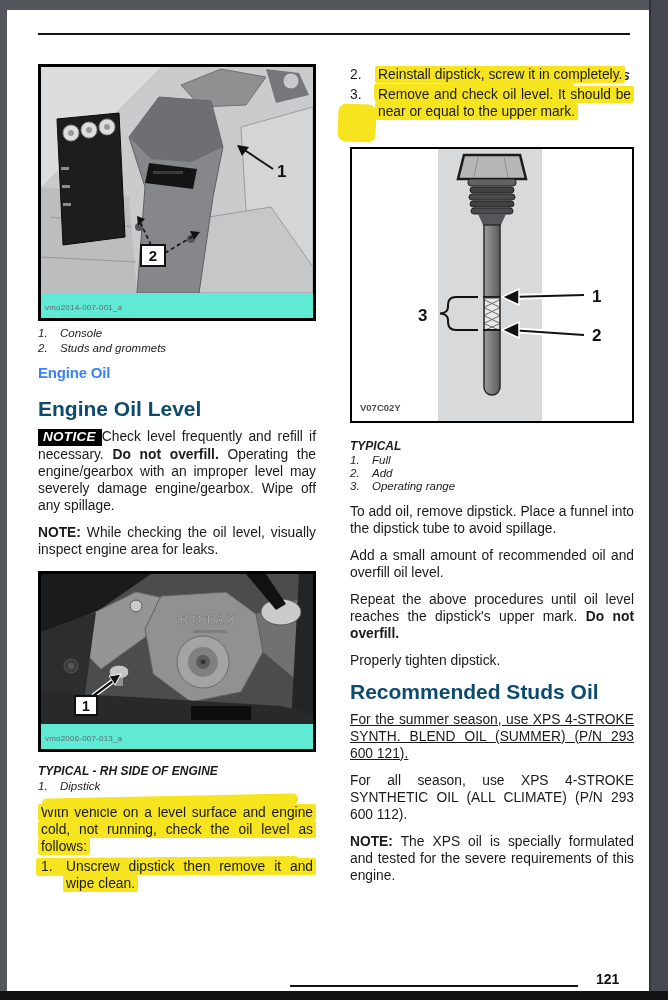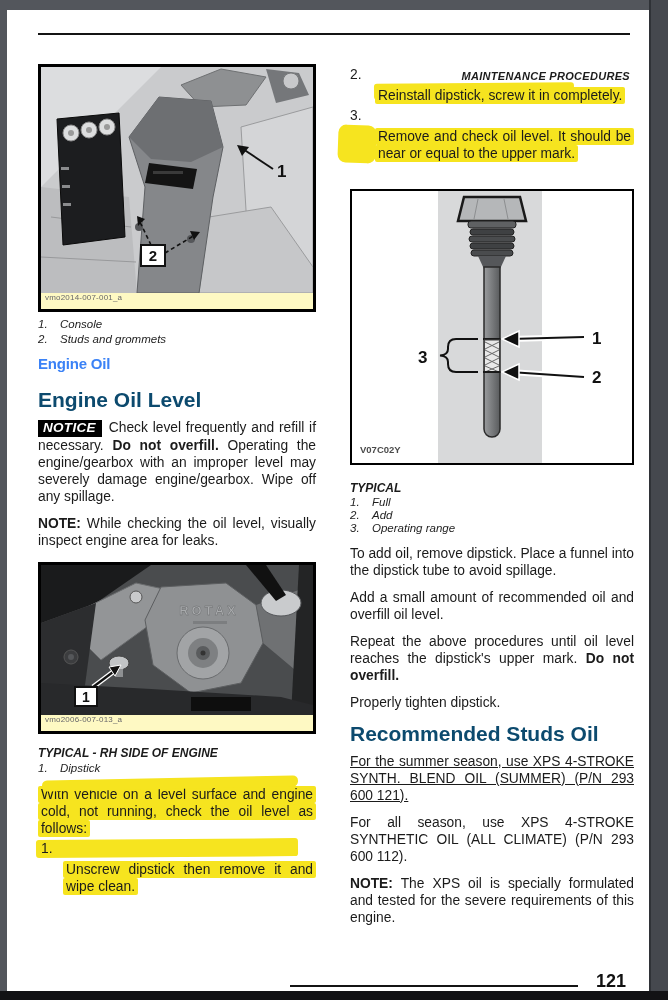--- a/index.html
+++ b/index.html
@@ -17,59 +17,59 @@
   .header-rule { position:absolute; left:38px; top:33px; width:592px; height:2px; background:#141414; }
   .header-title { position:absolute; left:38px; top:38px; width:592px; text-align:right;
                   font-style:italic; font-weight:bold; font-size:11px; letter-spacing:.3px; color:#1c1c1c;margin-top:32px; }
 
   .col { position:absolute; }
   .col-left { left:38px; top:64px; width:278px; }
   .col-right { left:350px; top:66px; width:284px; }
 
   .fig { border:3px solid #000; background:#fff; }
   .fig svg { display:block; }
-  .figcap { height:16px; background:#fef9c3; font-size:8px; color:#67676a; padding:0 0 0 4px; letter-spacing:.2px; }
+  .figcap { height:25px; background:#5eead4; font-size:8px; color:#67676a; padding:10px 0 0 4px; letter-spacing:.2px; }
   .fig3 { margin-top:26px; border-width:2.5px; }
   .fig2 { margin-top:13px; }
 
   .legend { margin-top:5px; }
   .legend-title { font-size:12px; font-weight:bold; font-style:italic; line-height:15px; }
   .lrow { display:flex; font-style:italic; font-size:11.5px; line-height:14.5px; color:#1d1d1d; }
   .lrow3 { line-height:13px; }
   .lnum { flex:none; width:22px; }
 
   h1 { margin-top:6px; font-size:15px; line-height:24px; letter-spacing:-.2px; color:#3b82f6; }
   h2 { margin-top:15px; font-size:21px; line-height:18px; color:#0c4a6e; }
   .h2b { margin-top:14px; }
 
   .body { font-size:13.8px; line-height:17px; text-align:justify; }
   p.body { margin-top:10px; }
   .mt12 { margin-top:12px; }
   .mt9 { margin-top:9px; }
   .mt8 { margin-top:8px;text-decoration:underline; }
 
   .notice-tag { display:inline-block; background:#000; color:#fff; font-weight:bold; font-style:italic;
-                font-size:13.5px; line-height:16px; padding:0 6px 1px 5px; margin-right:7px; letter-spacing:.3px; }
+                font-size:13.5px; line-height:16px; padding:0 6px 1px 5px; letter-spacing:.3px; }
 
   .step { display:flex; position:relative; font-size:13.8px; line-height:17.5px; }
   .step-num { flex:none; width:25px; position:relative; z-index:1; }
-  .step-text { flex:1; text-align:justify; position:relative; z-index:1;margin-top:21px; }
+  .step-text { flex:1; text-align:justify; position:relative; z-index:1; }
 
   .hl { background:#f6e41f; padding:1px 3px; border-radius:2px;
         -webkit-box-decoration-break:clone; box-decoration-break:clone; }
   .swash { position:absolute; background:#f6e41f; z-index:0; }
   .intro-para { position:relative; margin-top:13px; }
   .swash-top { left:4px; top:-8px; width:256px; height:11px; transform:rotate(-1.2deg); border-radius:5px; }
   .step1 { margin-top:3px; }
   .swash-s1 { left:-2px; top:-1px; width:262px; height:18px; transform:rotate(-.4deg); border-radius:3px; }
   .swash-s2 { left:24px; top:17px; width:200px; height:16px; transform:rotate(-.5deg); border-radius:3px; }
   .swash-s3 { left:-12px; top:18px; width:38px; height:38px; transform:rotate(2deg); border-radius:8px; }
 
   .footer-rule { position:absolute; left:290px; top:985px; width:288px; height:2px; background:#141414; }
-  .page-number { position:absolute; left:596px; top:971px; font-weight:bold; font-size:18px; color:#111; }
+  .page-number { position:absolute; left:596px; top:971px; font-weight:bold; font-size:14px; color:#111; }
 
   svg text { font-family:"Liberation Sans","DejaVu Sans",sans-serif; }
 </style>
 </head>
 <body>
 
 <div class="strip strip-top"></div>
 <div class="strip strip-left"></div>
 <div class="strip strip-right"></div>
 <div class="strip strip-bottom"></div>

